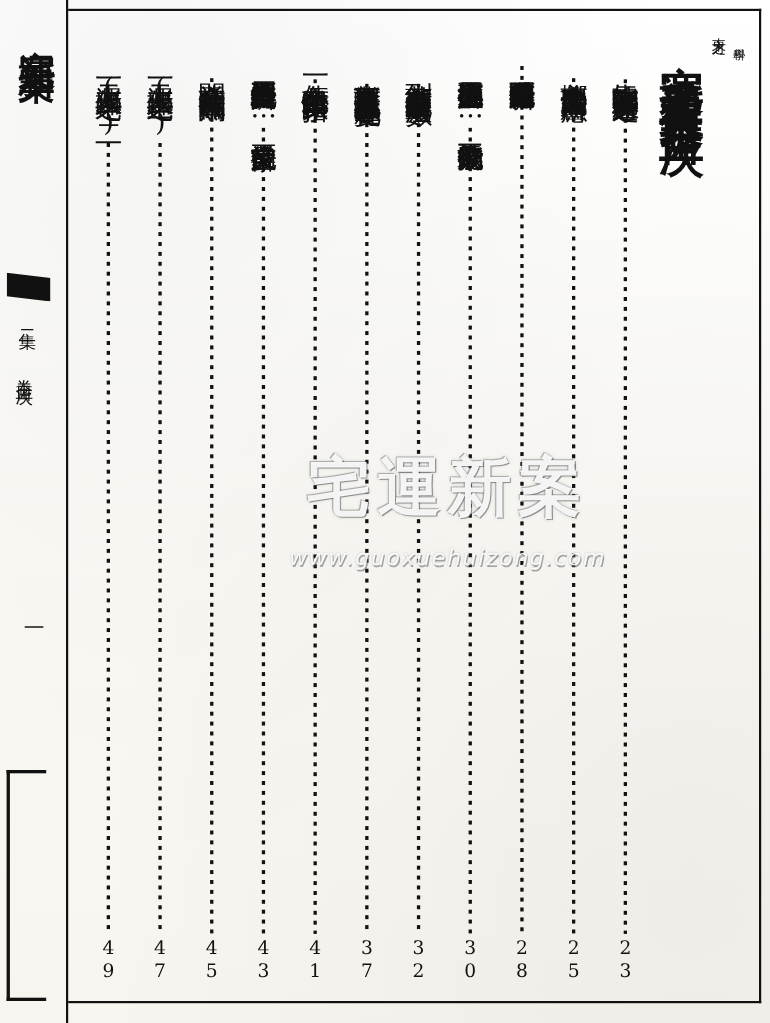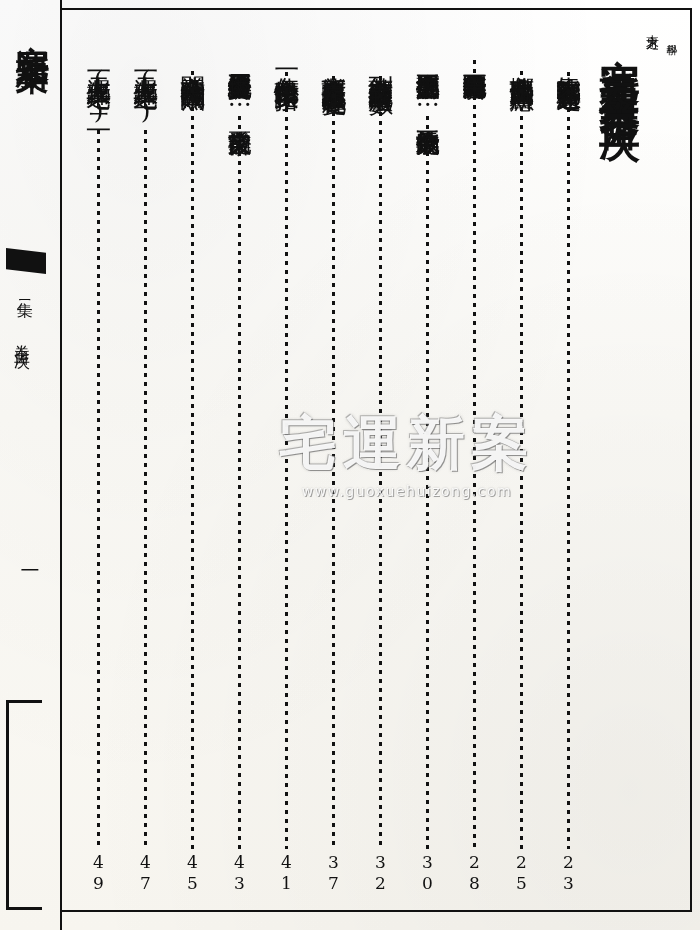--- a/index.html
+++ b/index.html
@@ -228,27 +228,28 @@
     font-weight: bold;
     letter-spacing: 6px;
     color: rgba(255,255,255,0.92);
     text-shadow:
       1px 1px 0 rgba(80,80,80,0.55),
       -1px -1px 0 rgba(80,80,80,0.35),
       0 0 3px rgba(120,120,120,0.5);
   }
   #wm-sub {
     font-family: "DejaVu Sans", "Liberation Sans", sans-serif;
-    font-size: 14px;
+    font-size: 20px;
     letter-spacing: 1.5px;
-    margin-top: 0;
+    margin-top: 12px;
     color: rgba(255,255,255,0.9);
     text-shadow:
       1px 1px 0 rgba(90,90,90,0.5),
       0 0 2px rgba(120,120,120,0.45);
+    font-style: italic;
   }
 </style>
 </head>
 <body>
 
 <div id="page">
   <div id="paper-tone"></div>
 
   <div id="spine">
     <div id="spine-title">宅運新案</div>

